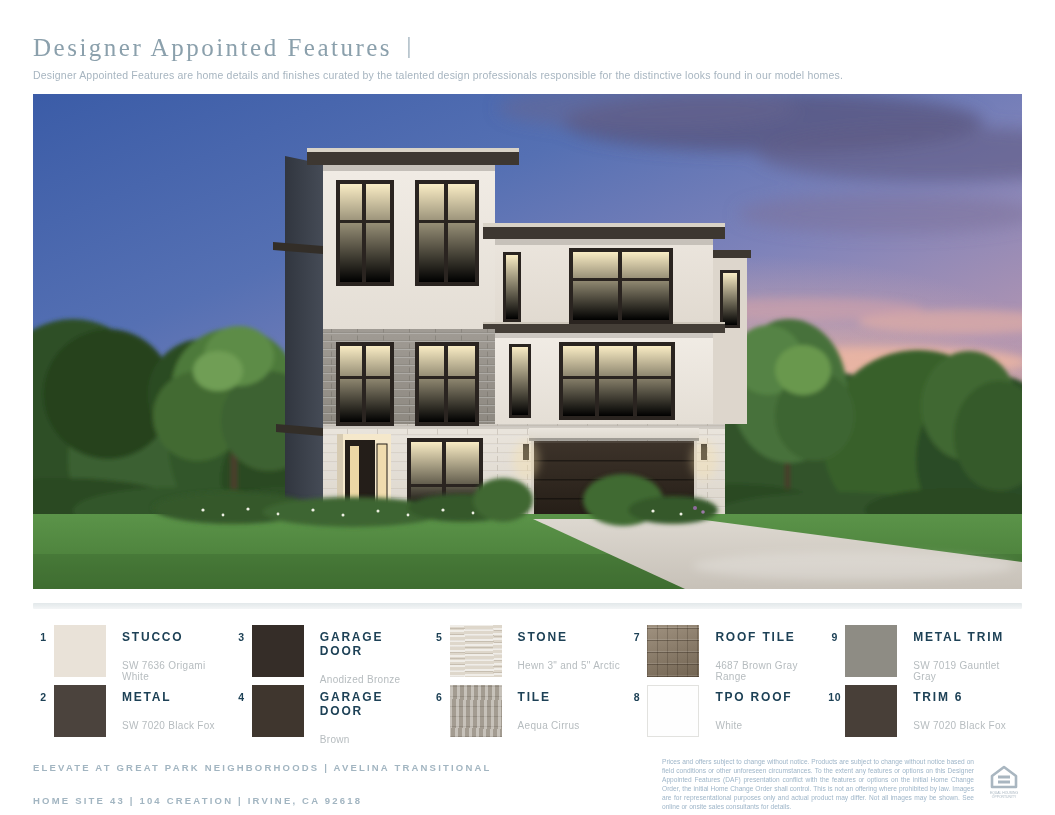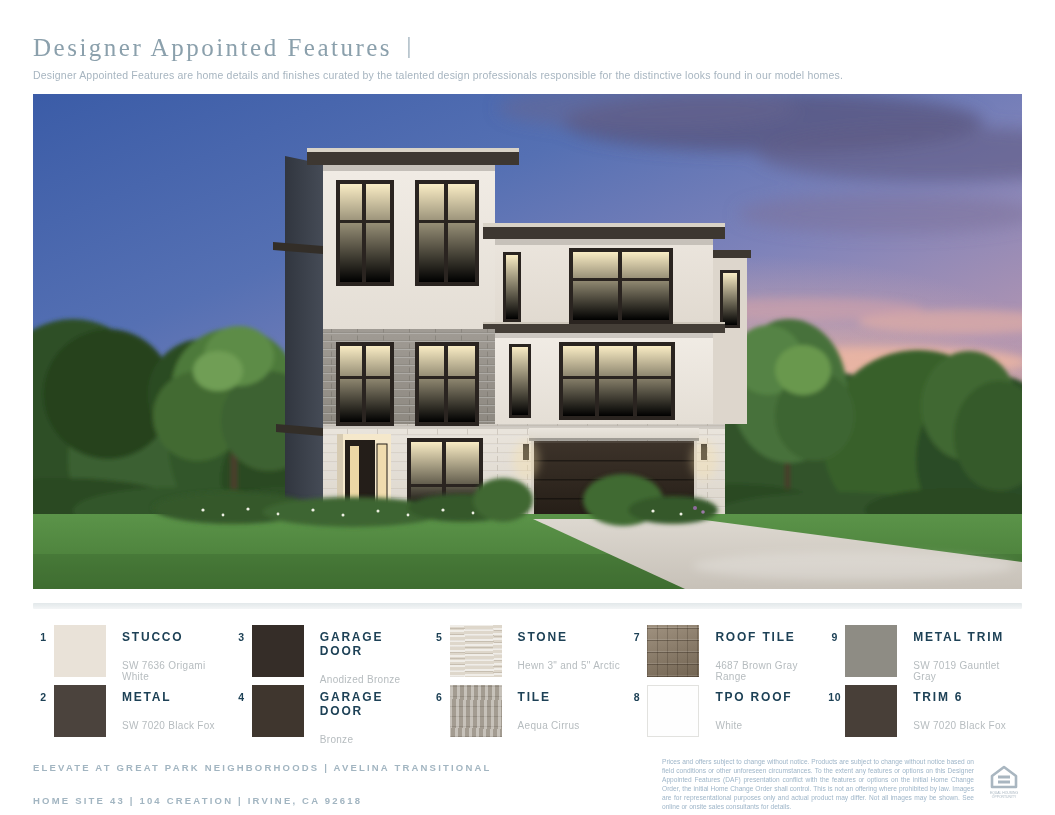--- a/index.html
+++ b/index.html
@@ -369,21 +369,21 @@
       <div class="sw-labels">
         <div class="sw-name">GARAGE DOOR</div>
         <div class="sw-desc">Anodized Bronze</div>
       </div>
     </div>
     <div class="swatch-item">
       <span class="sw-num">4</span>
       <div class="chip" style="background-color: rgb(63, 54, 46);"></div>
       <div class="sw-labels">
         <div class="sw-name">GARAGE DOOR</div>
-        <div class="sw-desc">Bronze</div>
+        <div class="sw-desc">Brown</div>
       </div>
     </div>
 
     <div class="swatch-item">
       <span class="sw-num">5</span>
       <div class="chip tex-stone" style="background-color: rgb(222, 215, 203);"></div>
       <div class="sw-labels">
         <div class="sw-name">STONE</div>
         <div class="sw-desc">Hewn 3" and 5" Arctic</div>
       </div>

